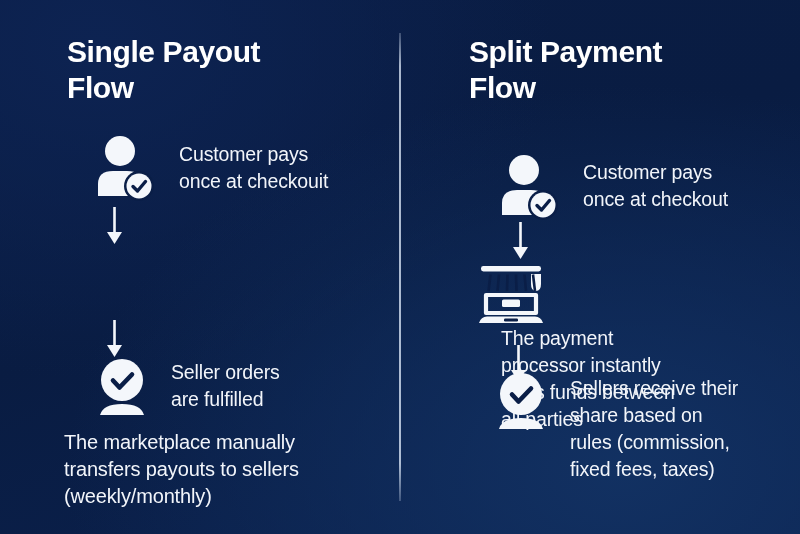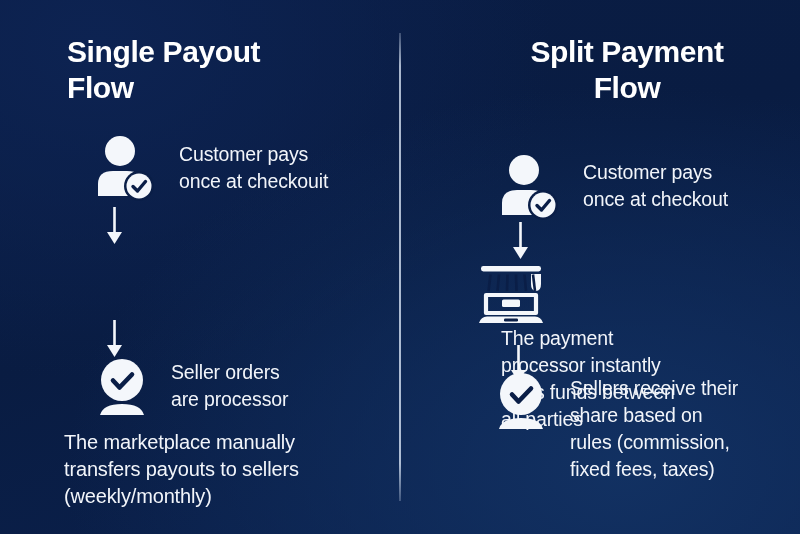--- a/index.html
+++ b/index.html
@@ -43,21 +43,21 @@
   h1.heading {
     position: absolute;
     color: #ffffff;
     font-size: 30px;
     font-weight: bold;
     line-height: 36px;
     letter-spacing: -0.4px;
     white-space: pre-line;
   }
   .col-left h1.heading  { left: 67px; top: 34px; width: 300px; }
-  .col-right h1.heading { left: 76px; top: 34px; width: 300px; text-align: center; }
+  .col-right h1.heading { left: 68px; top: 34px; width: 300px; }
 
   .subtitle {
     position: absolute;
     left: 70px; top: 124px;
     color: #ffffff;
     font-size: 19px;
     font-style: italic;
     line-height: 26px;
     letter-spacing: -0.1px;
   }
@@ -158,21 +158,21 @@
 
     <div class="step l-step3">
       <div class="step-icon">
         <svg width="54" height="58" viewBox="0 0 54 58">
           <circle cx="27" cy="22" r="21" fill="#f4f7fb"></circle>
           <path d="M18 22.5 L24.5 29.5 L37 16.5" stroke="#0a1e47" stroke-width="4.6" fill="none" stroke-linecap="round" stroke-linejoin="round"></path>
           <path d="M5 57 Q8 46 27 46 Q46 46 49 57 Z" fill="#f4f7fb"></path>
         </svg>
       </div>
       <div class="step-text">Seller orders
-are processor</div>
+are fulfilled</div>
     </div>
 
     <div class="footnote">The marketplace manually
 transfers payouts to sellers
 (weekly/monthly)</div>
   </div>
 
   <div class="divider"></div>
 
   <div class="col col-right">

